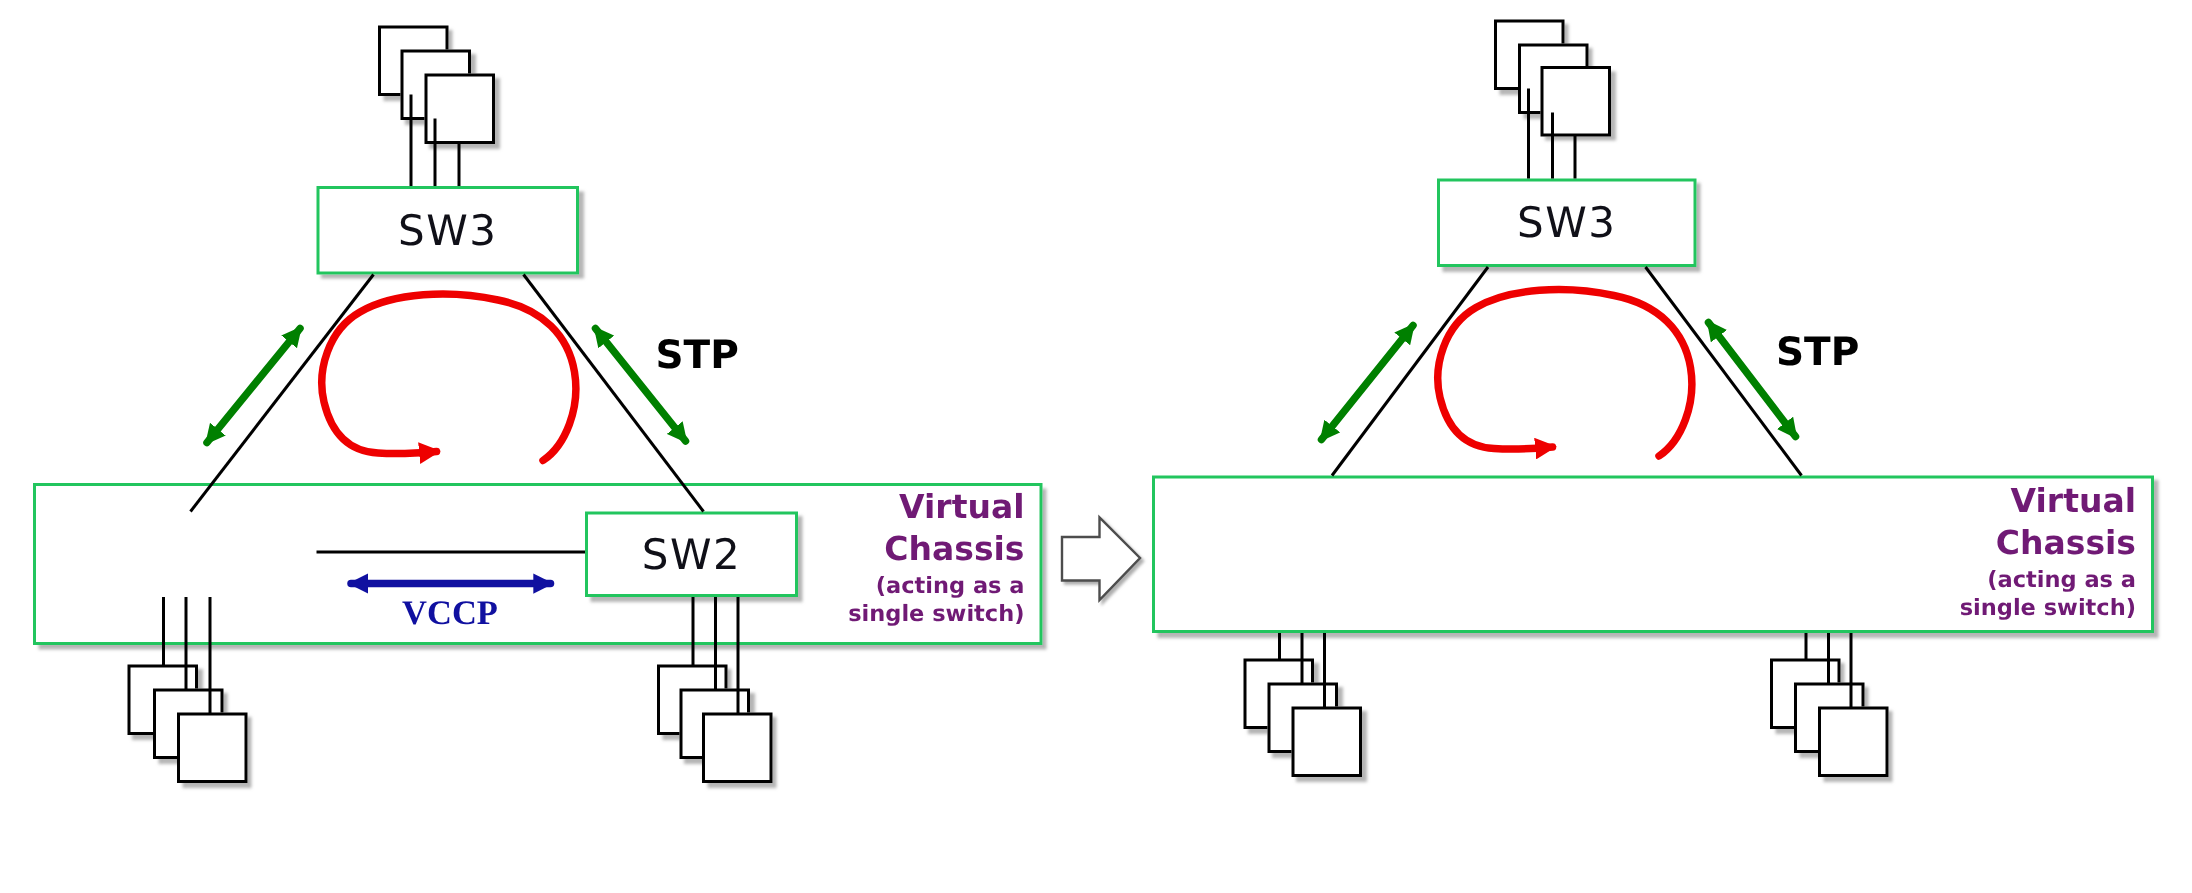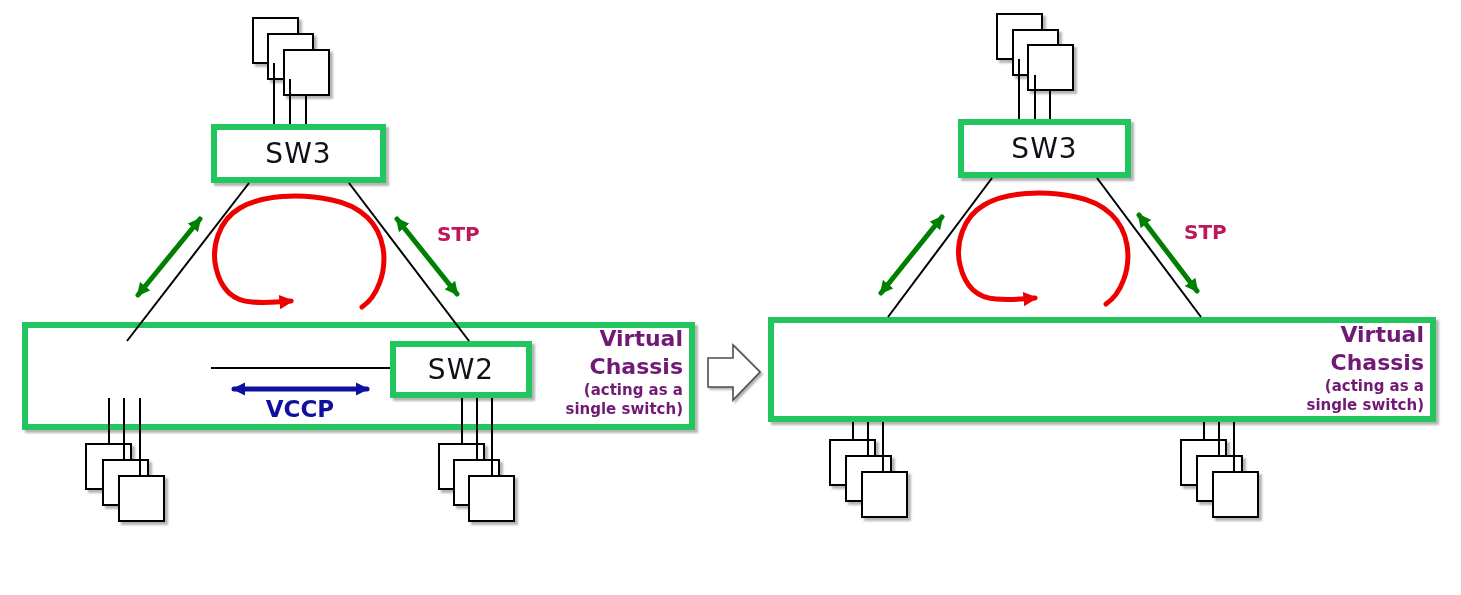--- a/index.html
+++ b/index.html
@@ -1,44 +1,44 @@
 <!DOCTYPE html>
 <html><head>
 <meta charset="utf-8">
 <style>
   html,body{margin:0;padding:0;background:#ffffff;}
   .canvas{
     position:relative;width:1461px;height:595px;background:#ffffff;overflow:hidden;
     font-family:"DejaVu Sans", sans-serif;
   }
   .box{
-    position:absolute;background:#ffffff;border:6px solid #22c55e;box-sizing:border-box;
+    position:absolute;background:#ffffff;border:2px solid #22c55e;box-sizing:border-box;
     box-shadow:3px 3px 2px rgba(120,120,120,0.55);
   }
   .switch-box{
     display:flex;align-items:center;justify-content:center;
     font-size:28px;color:#101018;letter-spacing:1px;z-index:3;
   }
   .chassis-box{z-index:1;}
   .host{
     position:absolute;width:47px;height:47px;background:#ffffff;border:2px solid #000000;
     box-sizing:border-box;box-shadow:3px 3px 2px rgba(120,120,120,0.55);
   }
   .z1{z-index:2}.z2{z-index:3}.z3{z-index:4}
   .chassis-label{
     position:absolute;text-align:right;color:#701a75;z-index:5;
   }
   .vc-title{font-size:22px;font-weight:bold;line-height:28px;}
   .vc-sub{font-size:15px;font-weight:bold;line-height:19px;}
   .stp-label{
-    position:absolute;color:#be185d;font-size:20px;font-weight:bold;z-index:6;
+    position:absolute;color:#000000;font-size:26px;font-weight:bold;z-index:6;
   }
   .vccp-label{
     position:absolute;color:#1010a0;font-size:23px;font-weight:bold;z-index:6;
-    width:100px;text-align:center;
+    width:100px;text-align:center;font-family:Liberation Serif, serif;
   }
   svg.overlay{position:absolute;left:0;top:0;z-index:7;pointer-events:none;}
   .shadowed{filter:drop-shadow(2px 2px 1px rgba(120,120,120,0.6));}
 </style>
 </head>
 <body>
 
 <div class="canvas">
 
   <div class="host z1" style="left:252px;top:17px;"></div>

